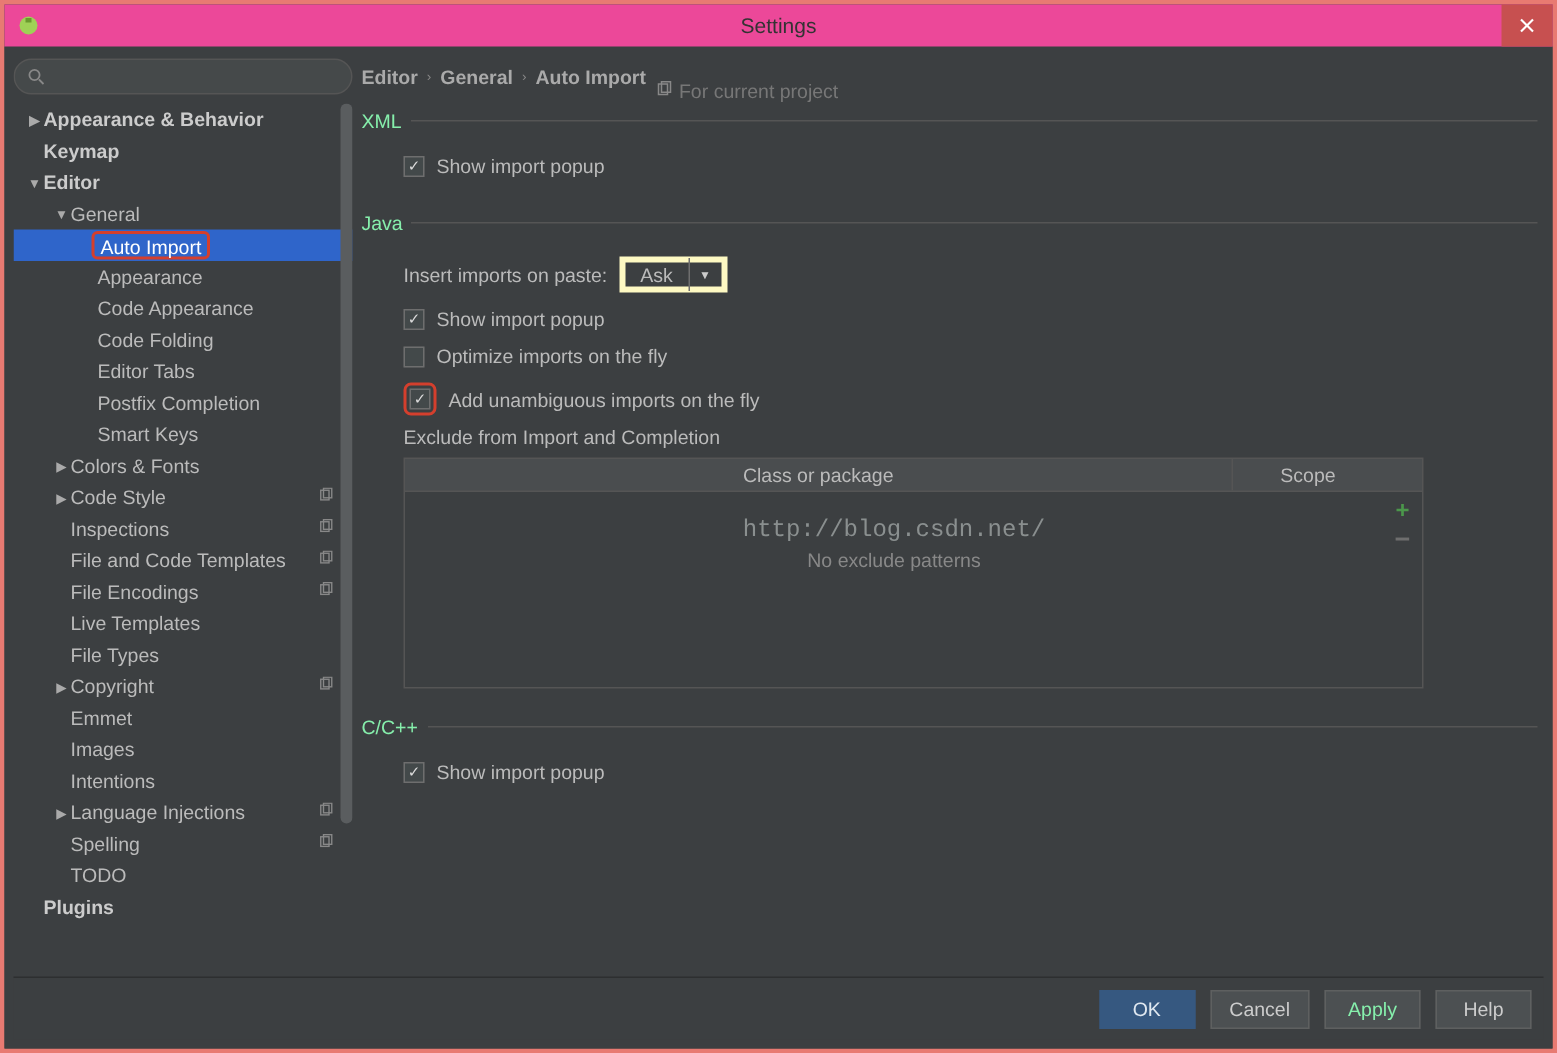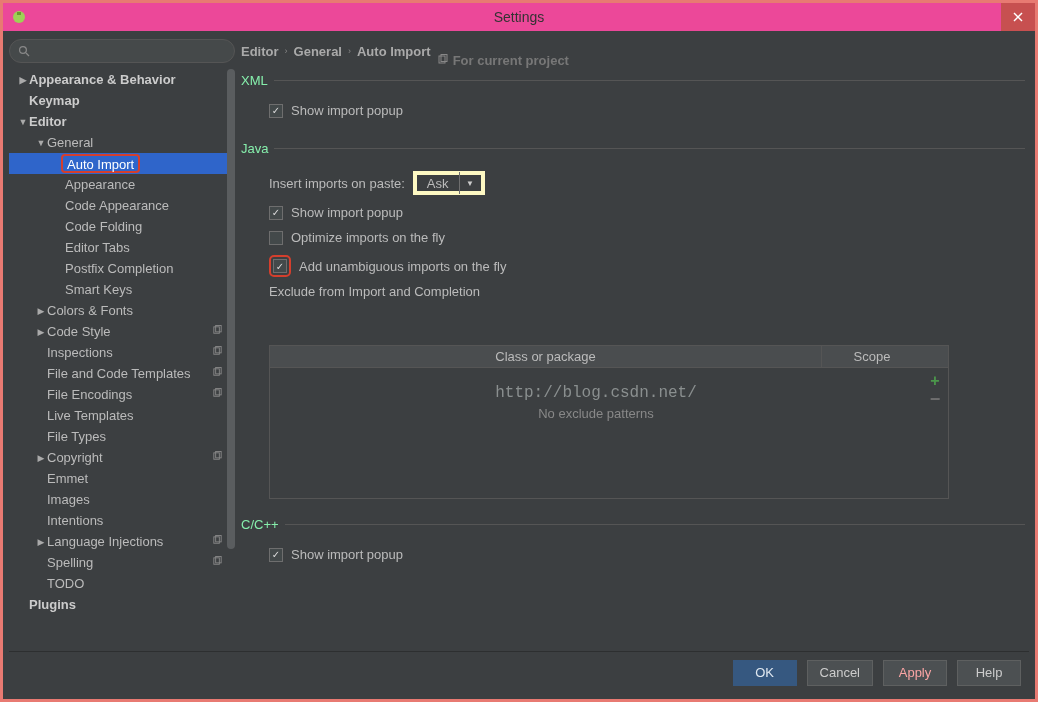--- a/index.html
+++ b/index.html
@@ -142,21 +142,21 @@
   .breadcrumb-row {
     height:26px;
     display:flex;
     align-items:center;
     font-weight:bold;
     color:#aaa;
     gap:6px;
     padding-top:2px;
   }
   .breadcrumb-row .sep { color:#888; font-weight:normal; font-size:9px; }
-  .breadcrumb-row .hint { font-weight:bold; color:#777; display:flex;align-items:center;gap:4px;margin-top:18px;}
+  .breadcrumb-row .hint { font-weight:normal; color:#777; display:flex;align-items:center;gap:4px;margin-top:18px;}
   .settings-body {
     flex:1;
     padding:10px 4px 4px 0;
     position:relative;
     overflow:auto;
   }
   fieldset {
     border:none;
     border-top:1px solid #555;
     margin:0 0 18px 0;
@@ -201,21 +201,20 @@
     border-left:1px solid #6e6e6e;
     display:flex;align-items:center;justify-content:center;
     font-size:8px;color:#ccc;
   }
   .exclude-label { padding:2px 0 6px 28px; color:#bbb;}
   .exclude-box {
     margin-left:28px;
     border:1px solid #555;
     background:#3c3f41;
     width:680px;
-    margin-top:40px;
   }
   .exclude-head {
     display:flex;
     background:#4a4d4f;
     border-bottom:1px solid #555;
     height:22px;
   }
   .exclude-head .col1 { flex:1; border-right:1px solid #555; text-align:center; line-height:22px;}
   .exclude-head .col2 { width:100px; text-align:center; line-height:22px;}
   .exclude-head .col3 { width:26px; }
@@ -243,21 +242,21 @@
     min-width:64px;
     height:26px;
     border:1px solid #5e6060;
     background:#4c5052;
     color:#ccc;
     display:flex;align-items:center;justify-content:center;
     padding:0 12px;
     cursor:pointer;
   }
   .btn.primary { border:1px solid #365880; background:#365880; color:#e0e8f0;}
-  .btn.disabled { color:#fca5a5; }
+  .btn.disabled { color:#86efac; }
 </style>
 </head>
 <body>
 
 <div class="window-border">
   <div class="titlebar">
     <div class="titlebar-icon">
       <svg width="16" height="16" viewBox="0 0 16 16">
           <circle cx="8" cy="8" r="6" fill="#9fd156"></circle>
           <rect x="6" y="3" width="4" height="3" fill="#6a9a2e"></rect>

